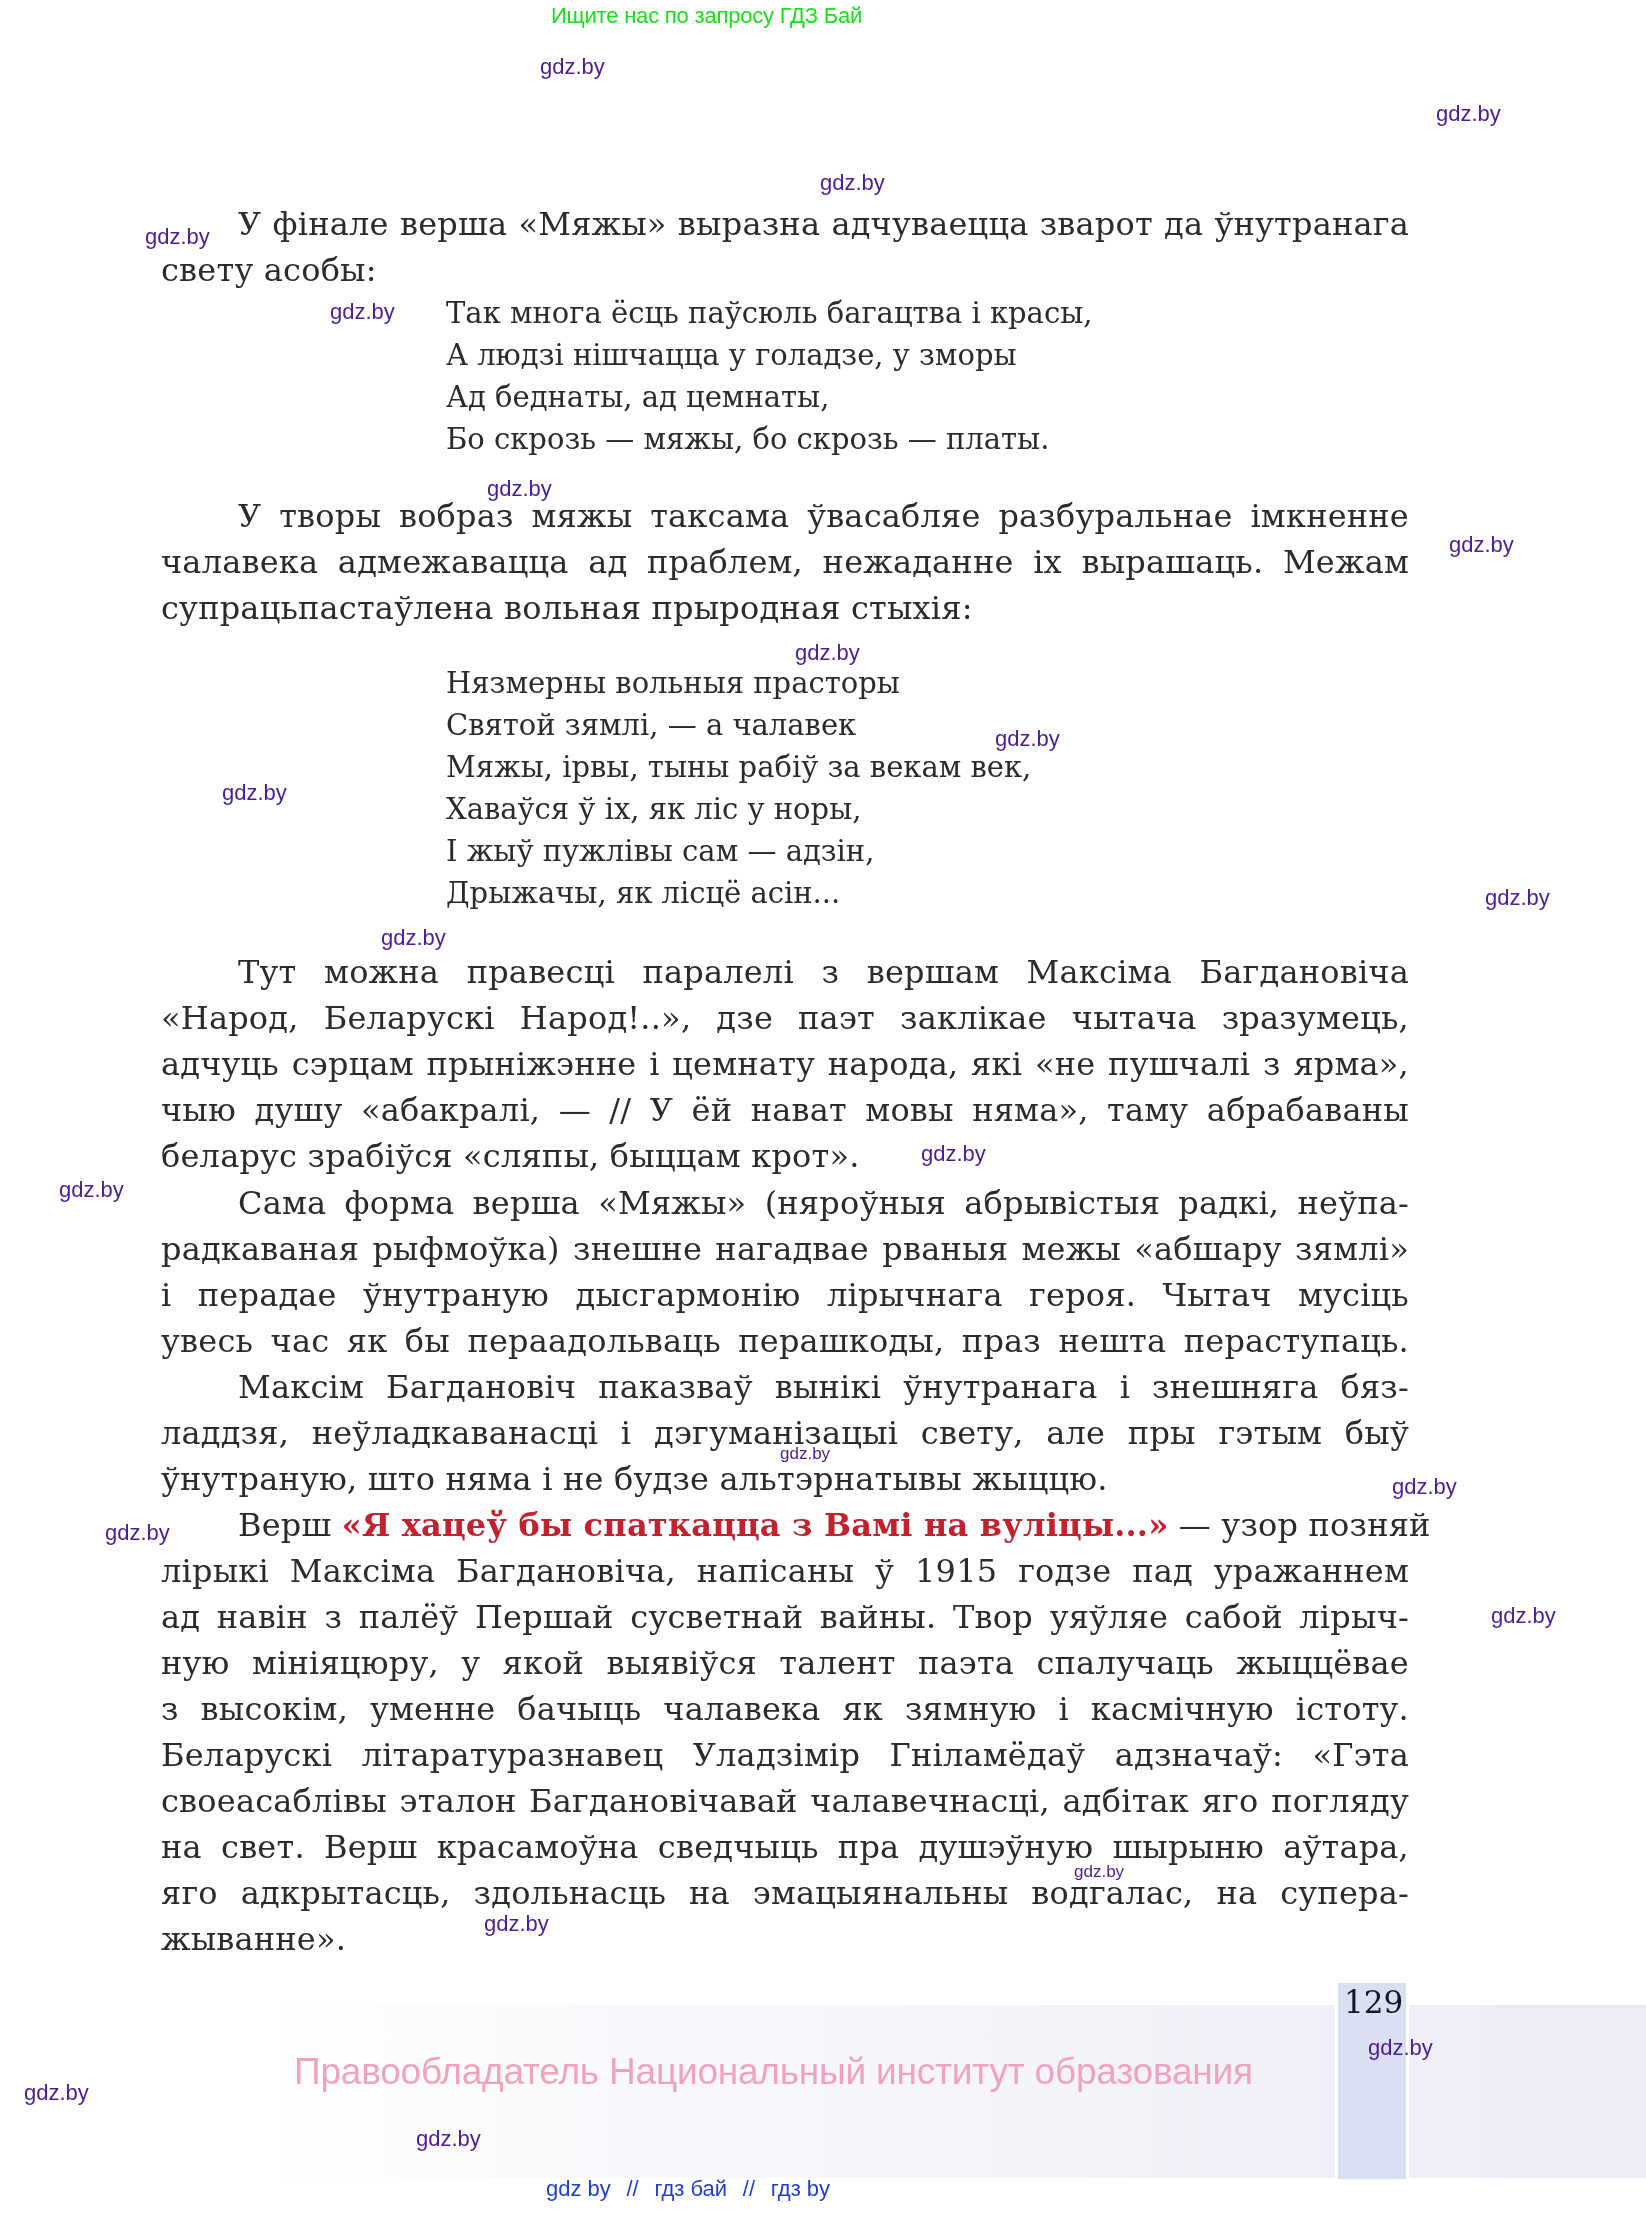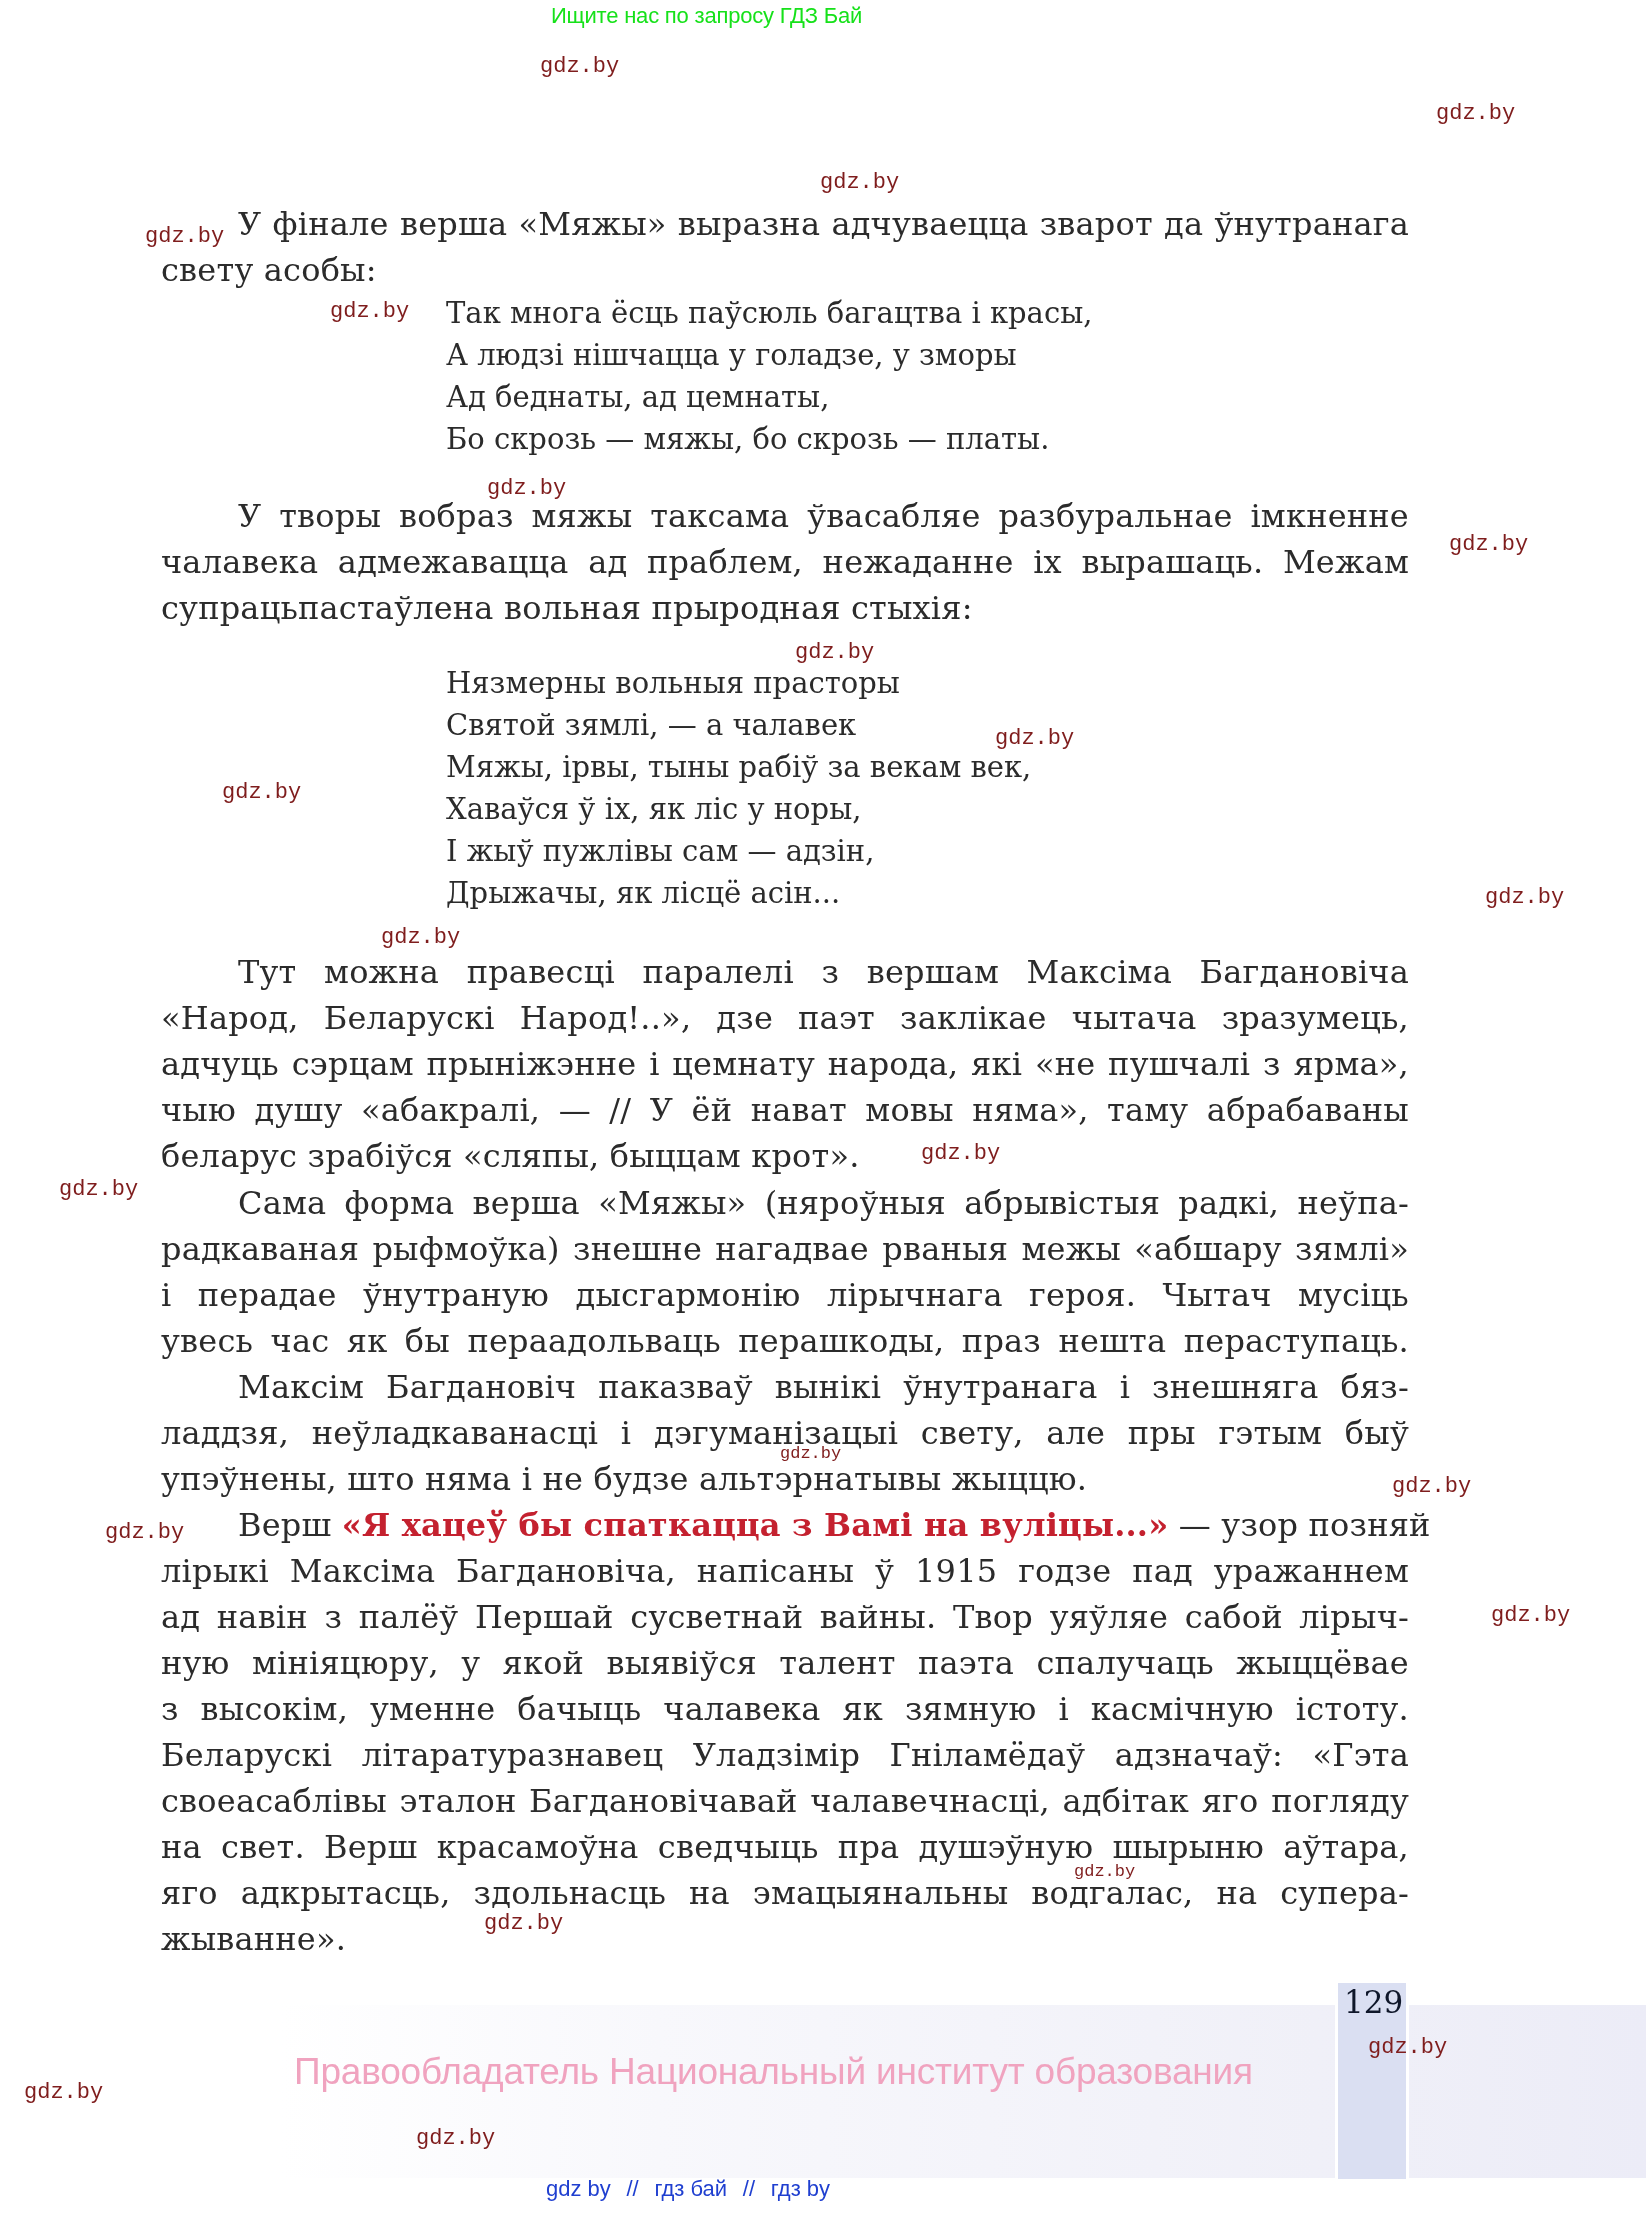--- a/index.html
+++ b/index.html
@@ -6,22 +6,22 @@
     body {
       width: 1647px; height: 2216px; position: relative; overflow: hidden;
       background: #ffffff;
     }
     .top-banner {
       position: absolute; left: 0; top: 3.2px; width: 1413px; text-align: center;
       font-family: "Liberation Sans", sans-serif; font-size: 22px; color: #16e11a;
       letter-spacing: -0.2px;
     }
     .wm {
-      position: absolute; font-family: Liberation Mono, monospace;
-      font-size: 22px; color: #7f1d1d; line-height: 1; white-space: nowrap;
+      position: absolute; font-family: Liberation Sans, sans-serif;
+      font-size: 22px; color: #4c1d95; line-height: 1; white-space: nowrap;
     }
     .wm.small { font-size: 17px; }
     .content {
       position: absolute; left: 161px; top: 0; width: 1248px;
       font-family: "DejaVu Serif", serif; color: #2b2b2b;
     }
     .para {
       position: absolute; left: 0; width: 1248px;
       font-size: 32px; line-height: 46px; text-align: justify;
       text-align-last: left; letter-spacing: 0.2px;
@@ -125,21 +125,21 @@
   <div class="para" style="top:1180px">
     <span class="line indent">Сама форма верша «Мяжы» (няроўныя абрывістыя радкі, неўпа-</span>
     <span class="line">радкаваная рыфмоўка) знешне нагадвае рваныя межы «абшару зямлі»</span>
     <span class="line">і перадае ўнутраную дысгармонію лірычнага героя. Чытач мусіць</span>
     <span class="line">увесь час як бы пераадольваць перашкоды, праз нешта пераступаць.</span>
   </div>
 
   <div class="para" style="top:1364px">
     <span class="line indent">Максім Багдановіч паказваў вынікі ўнутранага і знешняга бяз-</span>
     <span class="line">ладдзя, неўладкаванасці і дэгуманізацыі свету, але пры гэтым быў</span>
-    <span class="line last">упэўнены, што няма і не будзе альтэрнатывы жыццю.</span>
+    <span class="line last">ўнутраную, што няма і не будзе альтэрнатывы жыццю.</span>
   </div>
 
   <div class="para" style="top:1502px">
     <span class="line indent"><span>Верш </span><span class="accent">«Я хацеў бы спаткацца з Вамі на вуліцы...»</span><span> — узор позняй</span></span>
     <span class="line">лірыкі Максіма Багдановіча, напісаны ў 1915 годзе пад уражаннем</span>
     <span class="line">ад навін з палёў Першай сусветнай вайны. Твор уяўляе сабой лірыч-</span>
     <span class="line">ную мініяцюру, у якой выявіўся талент паэта спалучаць жыццёвае</span>
     <span class="line">з высокім, уменне бачыць чалавека як зямную і касмічную істоту.</span>
     <span class="line">Беларускі літаратуразнавец Уладзімір Гніламёдаў адзначаў: «Гэта</span>
     <span class="line">своеасаблівы эталон Багдановічавай чалавечнасці, адбітак яго погляду</span>

